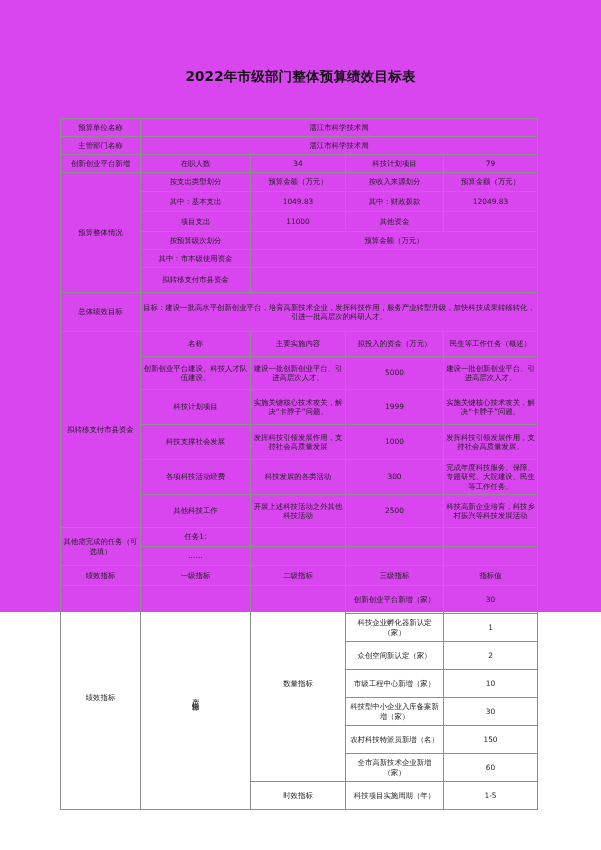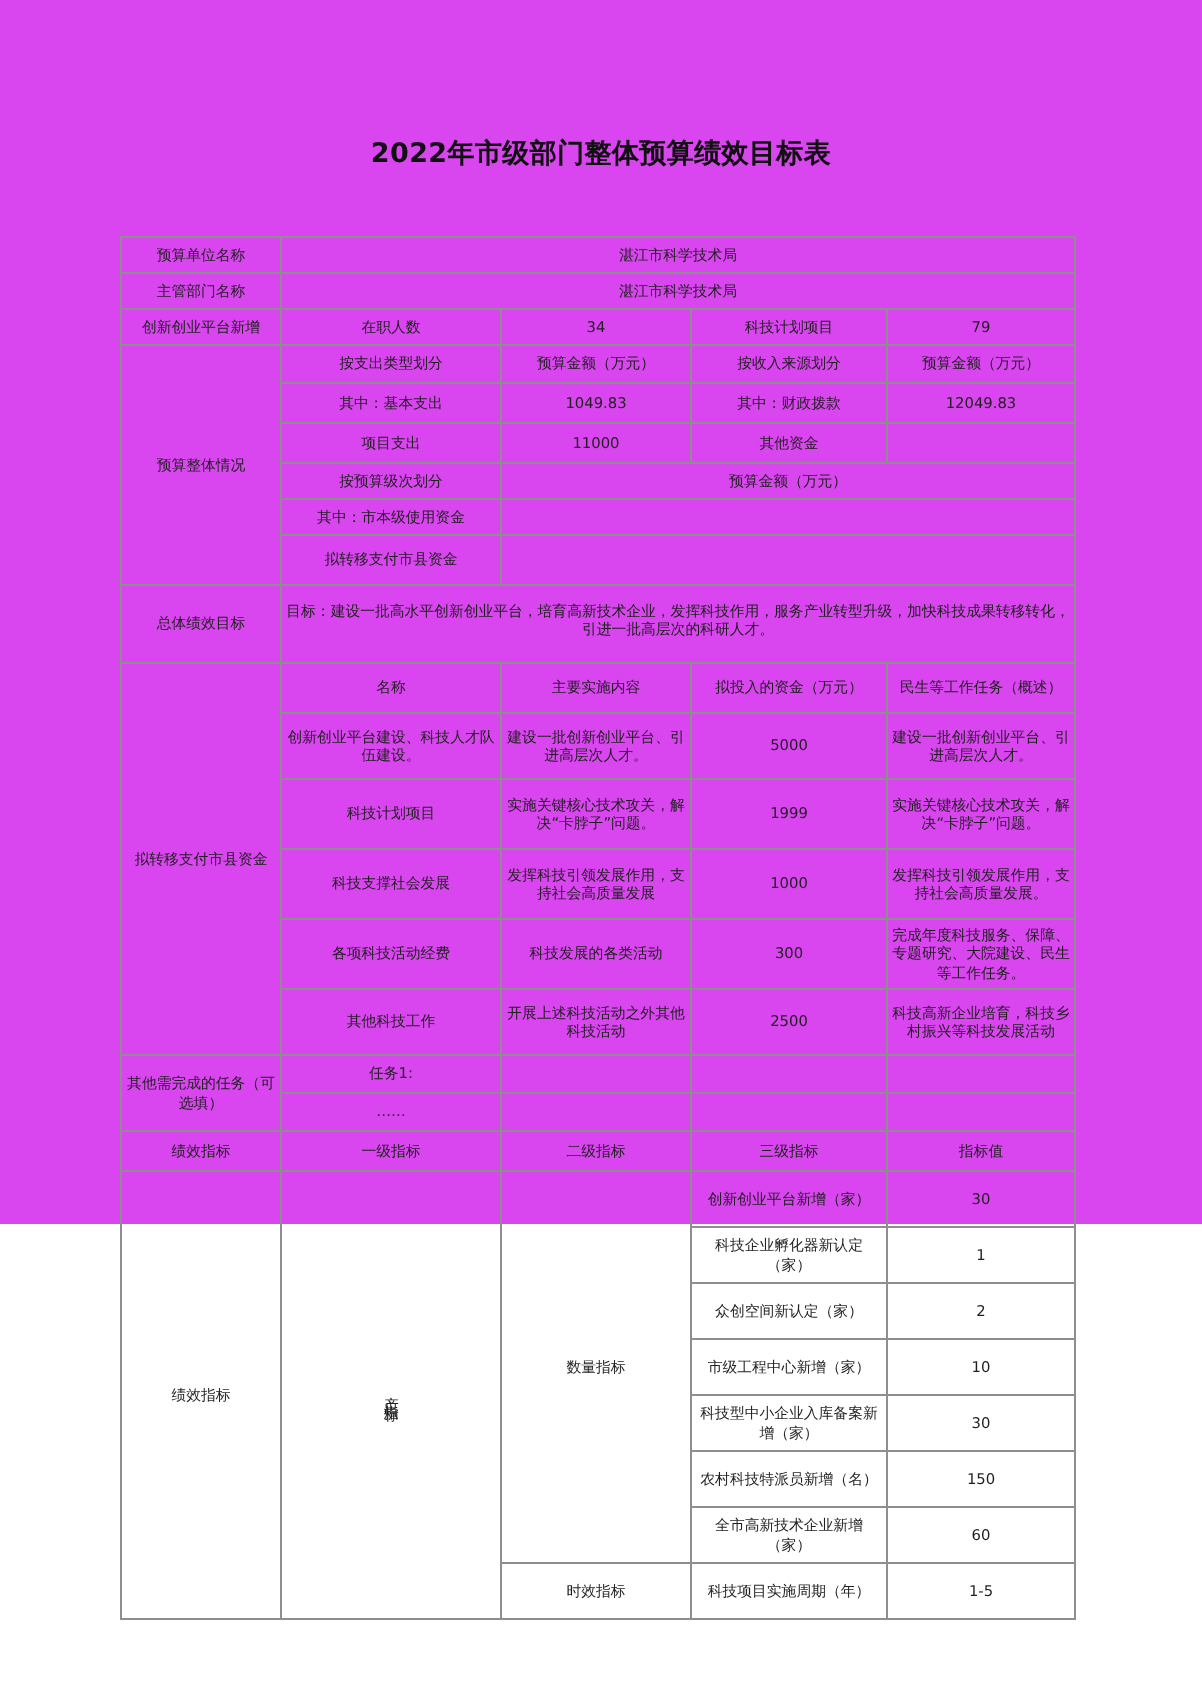--- a/index.html
+++ b/index.html
@@ -56,21 +56,20 @@
   }
   td.lft {
     text-align: left;
     padding-left: 4px;
   }
   td.just {
     text-align: left;
     padding: 2px 4px;
     line-height: 1.45;
     vertical-align: top;
-    font-family: Liberation Mono, monospace;
   }
   td.num {
     text-align: left;
     padding-left: 8px;
     vertical-align: bottom;
     padding-bottom: 1px;
   }
   td.numc {
     text-align: center;
     vertical-align: bottom;

